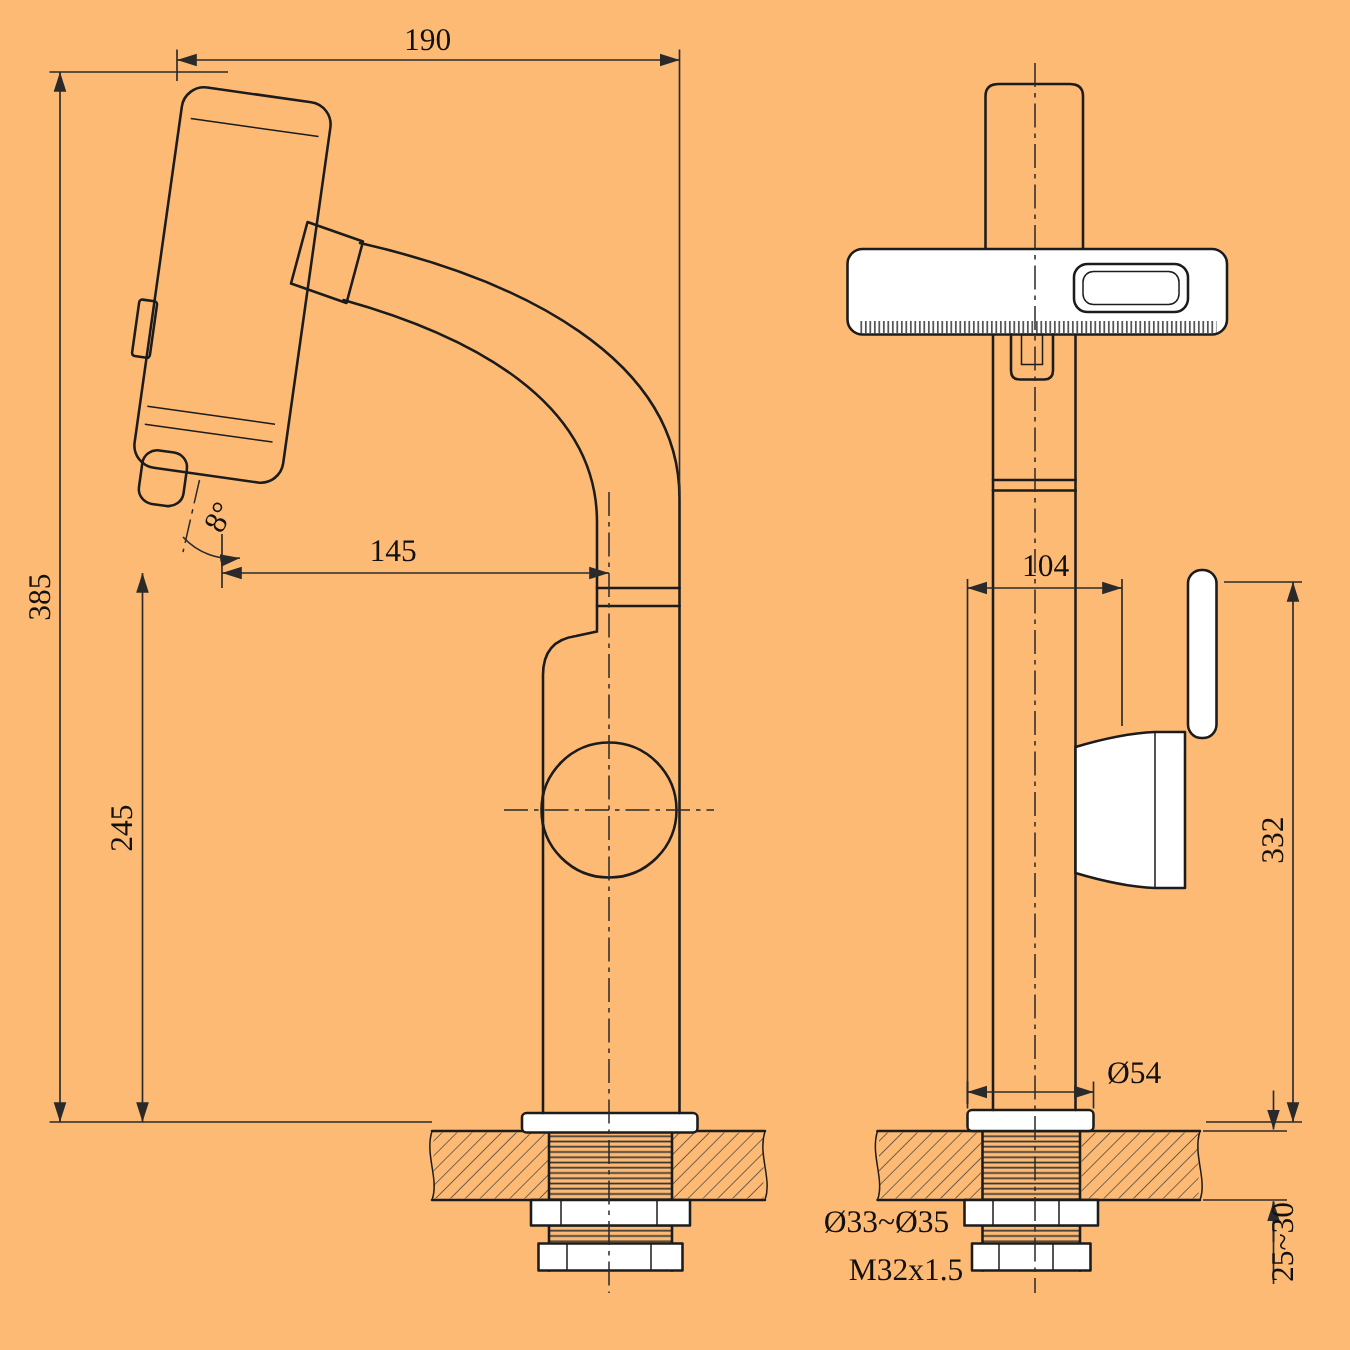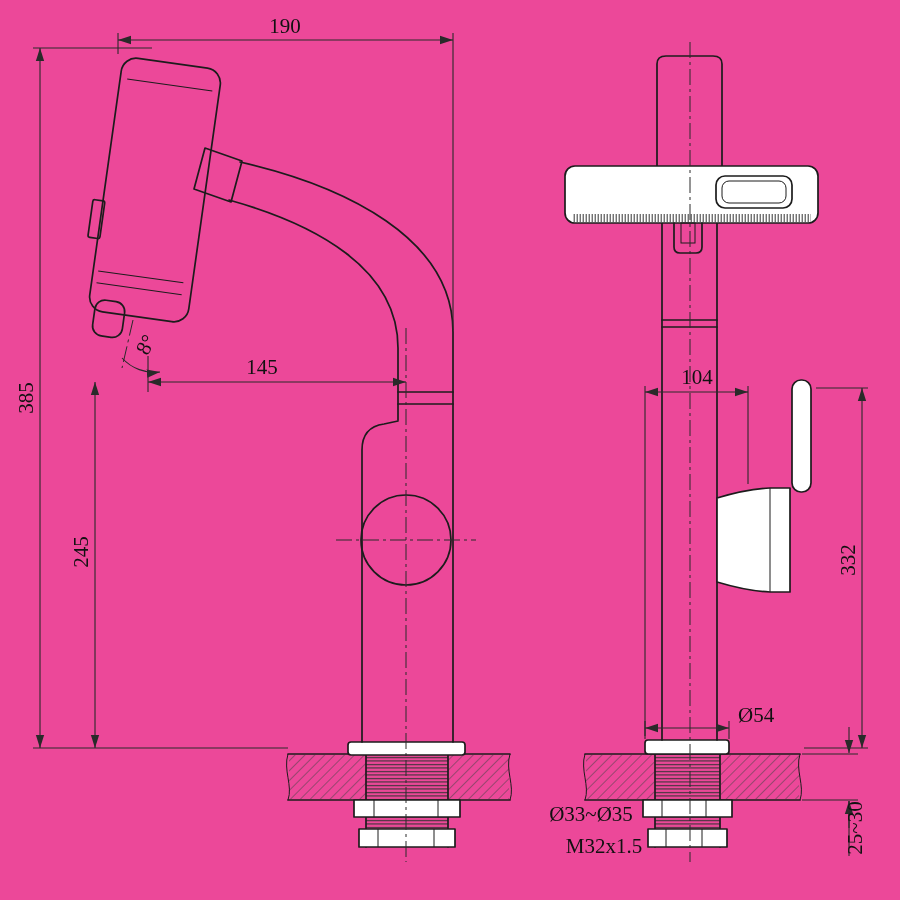--- a/index.html
+++ b/index.html
@@ -1,16 +1,16 @@
 <!DOCTYPE html>
 <html><head>
 <meta charset="utf-8">
 <style>
   html,body{margin:0;padding:0;background:#ffffff}
-  .canvas{width:900px;height:900px;background:#ec4899;position:relative;overflow:hidden}
+  .canvas{width:900px;height:900px;background:#fdba74;position:relative;overflow:hidden}
   svg{display:block}
   .obj{stroke:#1c1c1c;stroke-width:1.7;fill:none;stroke-linejoin:round;stroke-linecap:round}
   .objf{stroke:#1c1c1c;stroke-width:1.7;fill:#ffffff;stroke-linejoin:round}
   .thin{stroke:#1c1c1c;stroke-width:1;fill:none}
   .dim{stroke:#2a2a2a;stroke-width:1.1;fill:none}
   .cl{stroke:#2a2a2a;stroke-width:1;fill:none;stroke-dasharray:16 4 3 4}
   .lbl{fill:#111111;font-family:"Liberation Serif",serif;font-size:21px;stroke:none}
 </style>
 </head>
 <body>

